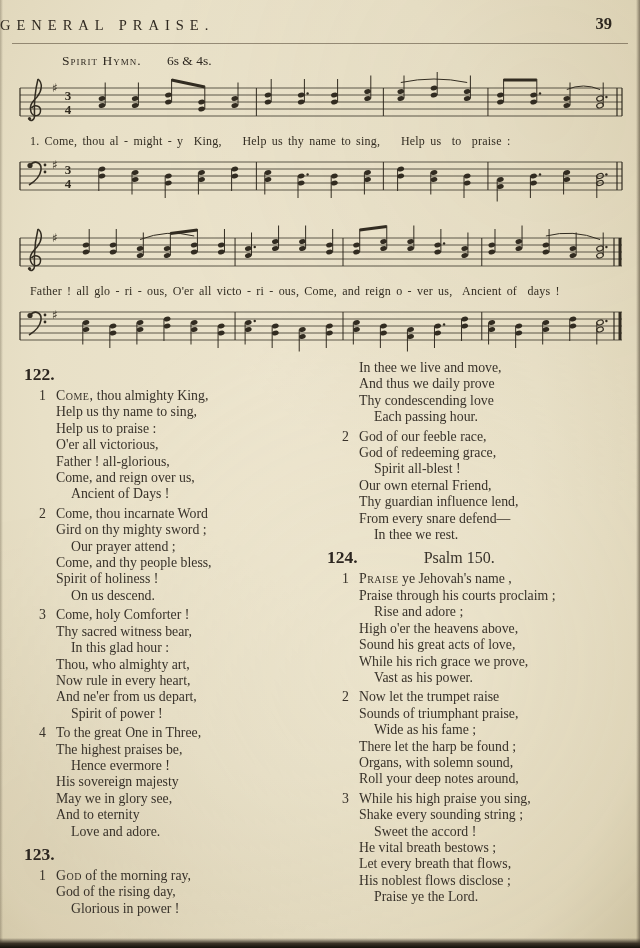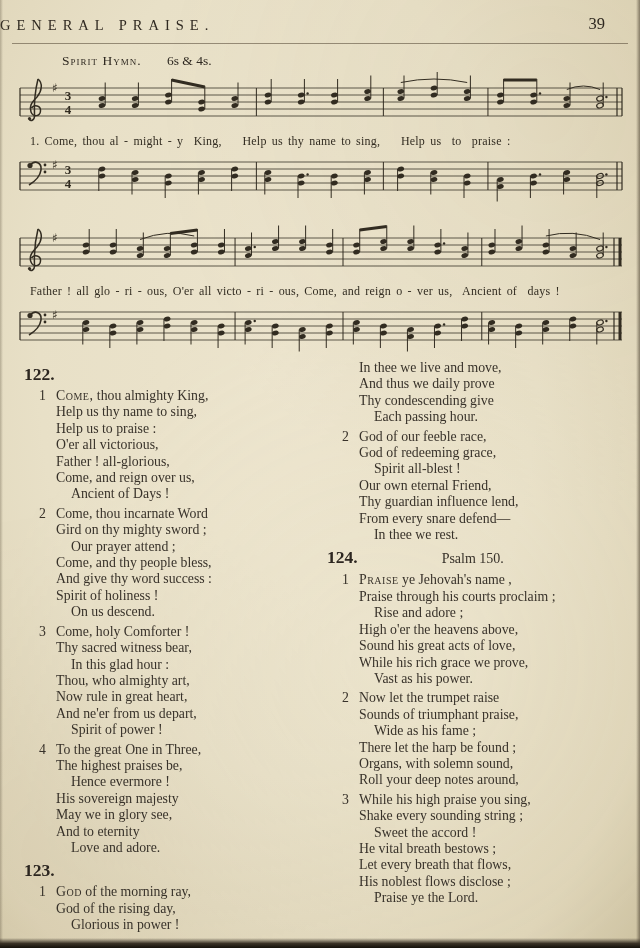--- a/index.html
+++ b/index.html
@@ -21,21 +21,21 @@
     background:linear-gradient(rgba(0,0,0,0), #3a3226 55%, #14100a); }
   .edge-right { position:absolute; top:0; bottom:0; right:0; width:4px;
     background:linear-gradient(90deg, rgba(0,0,0,0), rgba(60,50,35,.55)); }
   .edge-left { position:absolute; top:0; bottom:0; left:0; width:3px;
     background:linear-gradient(270deg, rgba(0,0,0,0), rgba(90,80,60,.35)); }
 
   .header-title {
     position:absolute; top:17px; left:0; right:0; text-align:left;
     font-size:14.5px; letter-spacing:6px; color:#2f2921; font-weight:normal;
   }
-  .page-number { position:absolute; top:14px; right:35px; font-size:16.5px; color:#2f2921; }
+  .page-number { position:absolute; top:14px; right:28px; font-size:16.5px; color:#2f2921;font-weight:bold; }
   .header-rule { position:absolute; top:43px; left:12px; right:12px;
     border-top:1px solid rgba(80,68,50,.55); }
 
   .tune-line { position:absolute; top:53px; left:62px; font-size:13.5px; color:#2f2921; }
   .tune-title { font-variant:small-caps; letter-spacing:1px; }
   .tune-meter { margin-left:22px; }
 
   .music { position:absolute; top:70px; left:14px; width:612px; }
   .music svg { display:block; }
   .lyric {
@@ -50,21 +50,21 @@
   }
   .col { width:303px; }
   .col:last-child { width:287px; }
   .vline { position:relative; padding-left:32px; font-size:13.8px; line-height:16.4px; white-space:nowrap; }
   .vline.ind { padding-left:47px; }
   .vline.vstart { margin-top:3px; }
   .vnum { position:absolute; left:15px; }
   .lead-sc { font-variant:small-caps; letter-spacing:.5px; }
   .hymn-head { margin:4px 0 2px 0; line-height:20px; }
   .hymn-num { font-size:17.5px; font-weight:bold; color:#2c2620; }
-  .hymn-sub { font-size:14px; margin-left:84px; color:#38322a;text-align:center; }
+  .hymn-sub { font-size:16px; margin-left:66px; color:#38322a;text-align:center; }
 </style>
 </head>
 <body>
 
 <div class="page">
   <div class="texture"></div>
 
   <div class="header-title">GENERAL PRAISE.</div>
   <div class="page-number">39</div>
   <div class="header-rule"></div>
@@ -413,46 +413,45 @@
         <div class="vline"><span>Help us thy name to sing,</span></div>
         <div class="vline"><span>Help us to praise :</span></div>
         <div class="vline"><span>O'er all victorious,</span></div>
         <div class="vline"><span>Father ! all-glorious,</span></div>
         <div class="vline"><span>Come, and reign over us,</span></div>
         <div class="vline ind"><span>Ancient of Days !</span></div>
         <div class="vline vstart"><span class="vnum">2</span><span>Come, thou incarnate Word</span></div>
         <div class="vline"><span>Gird on thy mighty sword ;</span></div>
         <div class="vline ind"><span>Our prayer attend ;</span></div>
         <div class="vline"><span>Come, and thy people bless,</span></div>
-        <div class="vline"><span>And give thy word success :</span></div>
         <div class="vline"><span>Spirit of holiness !</span></div>
         <div class="vline ind"><span>On us descend.</span></div>
         <div class="vline vstart"><span class="vnum">3</span><span>Come, holy Comforter !</span></div>
         <div class="vline"><span>Thy sacred witness bear,</span></div>
         <div class="vline ind"><span>In this glad hour :</span></div>
         <div class="vline"><span>Thou, who almighty art,</span></div>
-        <div class="vline"><span>Now rule in great heart,</span></div>
+        <div class="vline"><span>Now rule in every heart,</span></div>
         <div class="vline"><span>And ne'er from us depart,</span></div>
         <div class="vline ind"><span>Spirit of power !</span></div>
         <div class="vline vstart"><span class="vnum">4</span><span>To the great One in Three,</span></div>
         <div class="vline"><span>The highest praises be,</span></div>
         <div class="vline ind"><span>Hence evermore !</span></div>
         <div class="vline"><span>His sovereign majesty</span></div>
         <div class="vline"><span>May we in glory see,</span></div>
         <div class="vline"><span>And to eternity</span></div>
         <div class="vline ind"><span>Love and adore.</span></div>
         <div class="hymn-head"><span class="hymn-num">123.</span></div>
         <div class="vline vstart"><span class="vnum">1</span><span class="lead-sc">God</span><span> of the morning ray,</span></div>
         <div class="vline"><span>God of the rising day,</span></div>
         <div class="vline ind"><span>Glorious in power !</span></div>
       </div>
     <div class="col" id="col-right">
         <div class="vline"><span>In thee we live and move,</span></div>
         <div class="vline"><span>And thus we daily prove</span></div>
-        <div class="vline"><span>Thy condescending give</span></div>
+        <div class="vline"><span>Thy condescending love</span></div>
         <div class="vline ind"><span>Each passing hour.</span></div>
         <div class="vline vstart"><span class="vnum">2</span><span>God of our feeble race,</span></div>
         <div class="vline"><span>God of redeeming grace,</span></div>
         <div class="vline ind"><span>Spirit all-blest !</span></div>
         <div class="vline"><span>Our own eternal Friend,</span></div>
         <div class="vline"><span>Thy guardian influence lend,</span></div>
         <div class="vline"><span>From every snare defend—</span></div>
         <div class="vline ind"><span>In thee we rest.</span></div>
         <div class="hymn-head"><span class="hymn-num">124.</span><span class="hymn-sub">Psalm 150.</span></div>
         <div class="vline vstart"><span class="vnum">1</span><span class="lead-sc">Praise</span><span> ye Jehovah's name ,</span></div>

